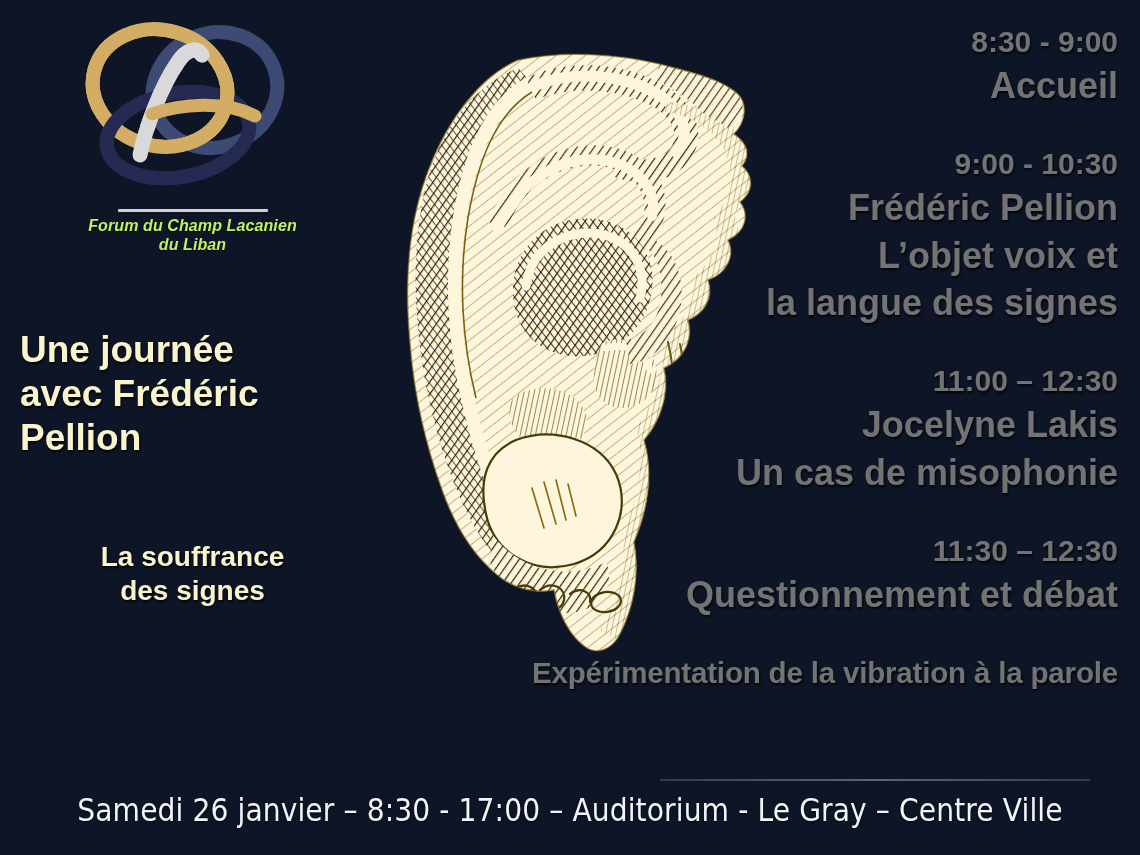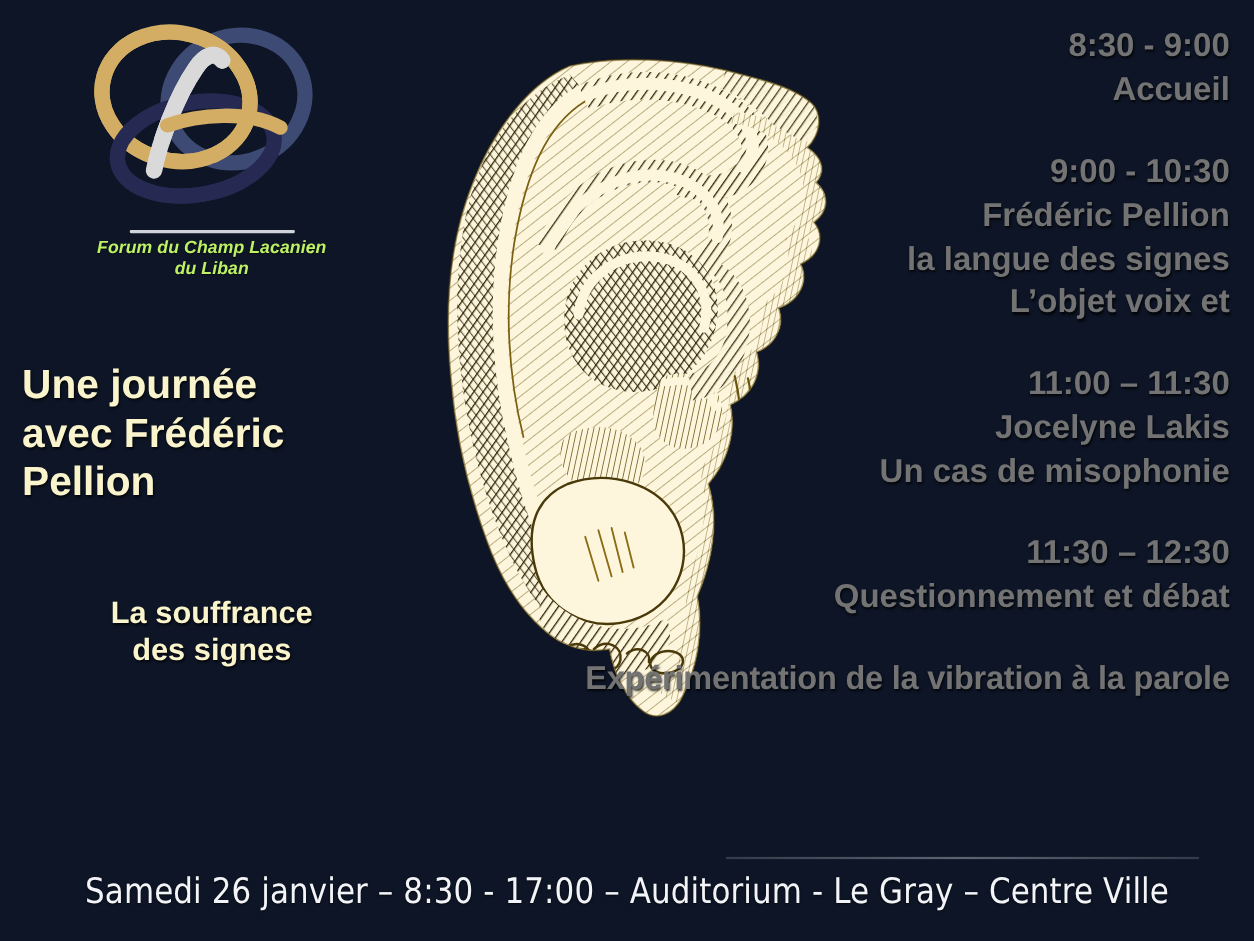--- a/index.html
+++ b/index.html
@@ -38,21 +38,21 @@
 
   
   #schedule{
     position:absolute;right:22px;top:22px;width:600px;
     text-align:right;color:#737373;font-weight:bold;
     text-shadow:1px 2px 2px rgba(0,0,0,.75);
   }
   .sched-item{margin-bottom:34px;}
   .sched-item:last-child{margin-bottom:0;}
   .sched-time{font-size:30px;line-height:1.33;}
-  .sched-line{font-size:30px;line-height:1.33;}
+  .sched-line{font-size:36px;line-height:1.33;}
   .sched-item.wide .sched-line{font-size:30px;letter-spacing:-0.2px;transform:scaleX(.985);transform-origin:right center;}
 
   
   #footer-rule{position:absolute;left:660px;top:779px;width:430px;height:2px;
      background:linear-gradient(to right,#39424f,#6b737f,#39424f);opacity:.85;}
   #footer-text{
     position:absolute;left:0;top:790px;width:1140px;text-align:center;
     color:#f2f4f7;font-size:32px;font-weight:normal;line-height:1.25;
     letter-spacing:.1px;
     font-family:"DejaVu Sans","Liberation Sans",sans-serif;
@@ -301,26 +301,26 @@
   <div id="schedule">
 
     <div class="sched-item">
       <div class="sched-time">8:30 - 9:00</div>
       <div class="sched-line">Accueil</div>
     </div>
 
     <div class="sched-item">
       <div class="sched-time">9:00 - 10:30</div>
       <div class="sched-line">Frédéric Pellion</div>
+      <div class="sched-line">L’objet voix et</div>
       <div class="sched-line">la langue des signes</div>
-      <div class="sched-line">L’objet voix et</div>
     </div>
 
     <div class="sched-item">
-      <div class="sched-time">11:00 – 11:30</div>
+      <div class="sched-time">11:00 – 12:30</div>
       <div class="sched-line">Jocelyne Lakis</div>
       <div class="sched-line">Un cas de misophonie</div>
     </div>
 
     <div class="sched-item">
       <div class="sched-time">11:30 – 12:30</div>
       <div class="sched-line">Questionnement et débat</div>
     </div>
 
     <div class="sched-item wide">

